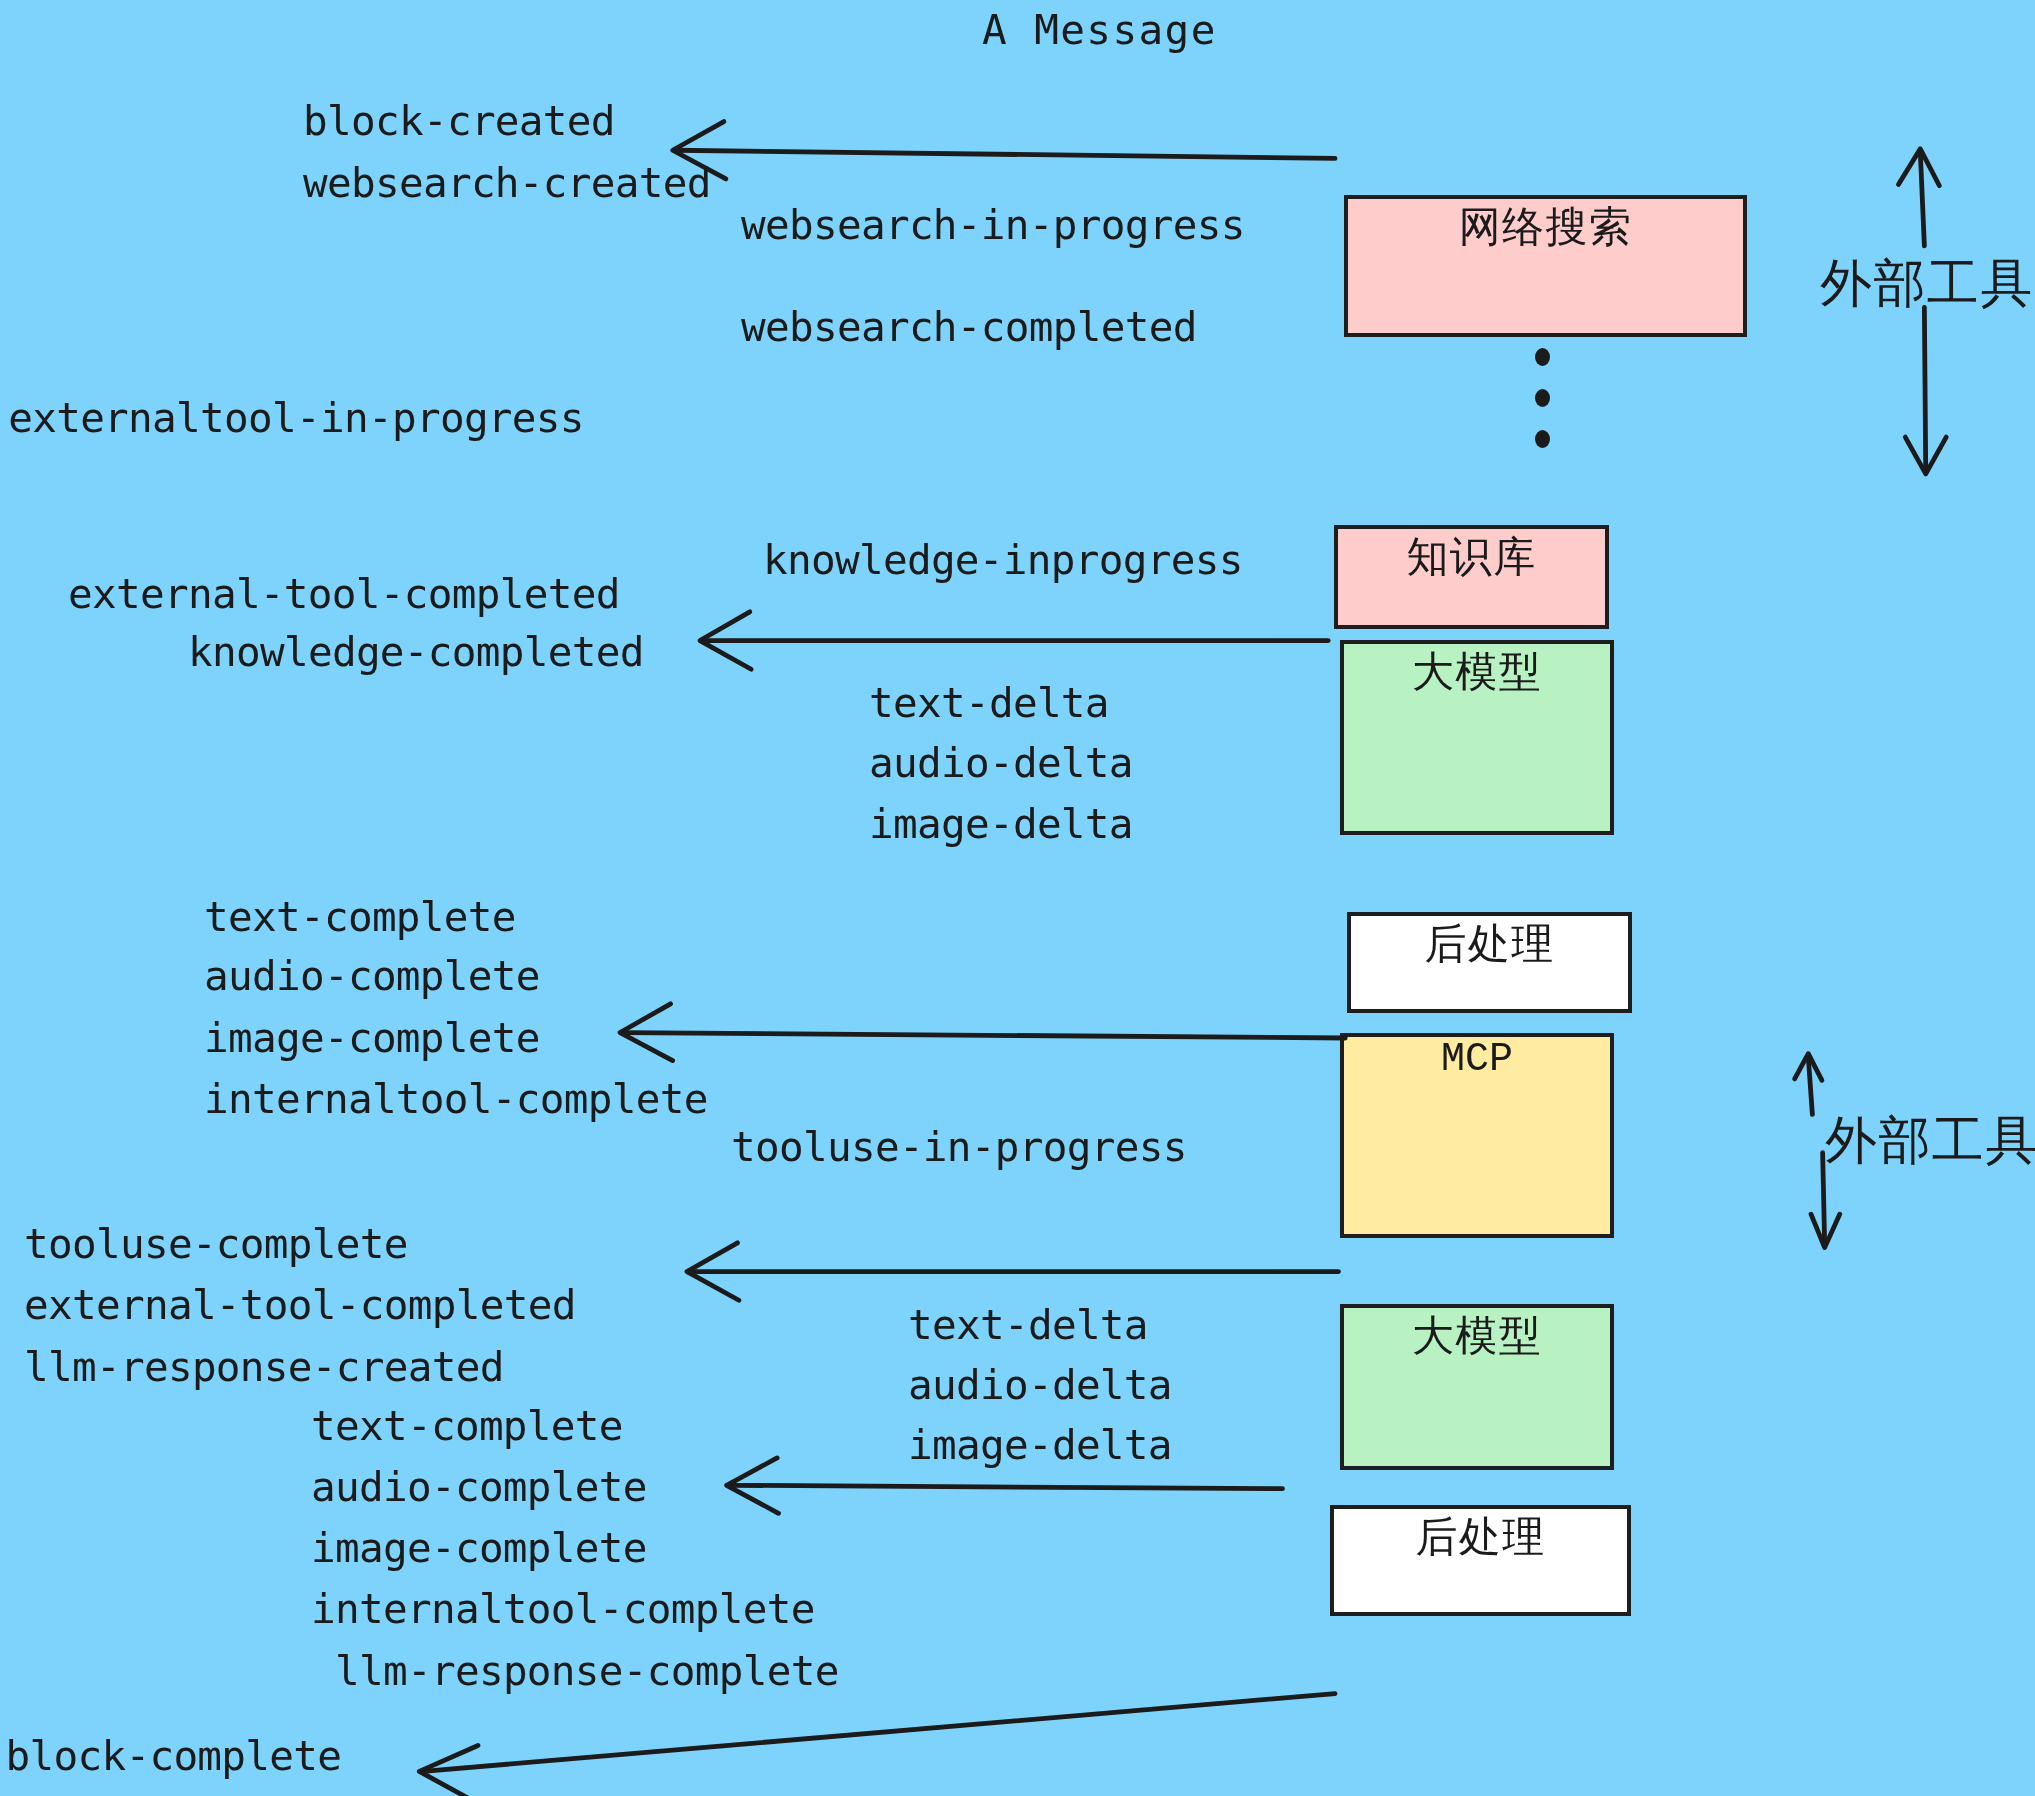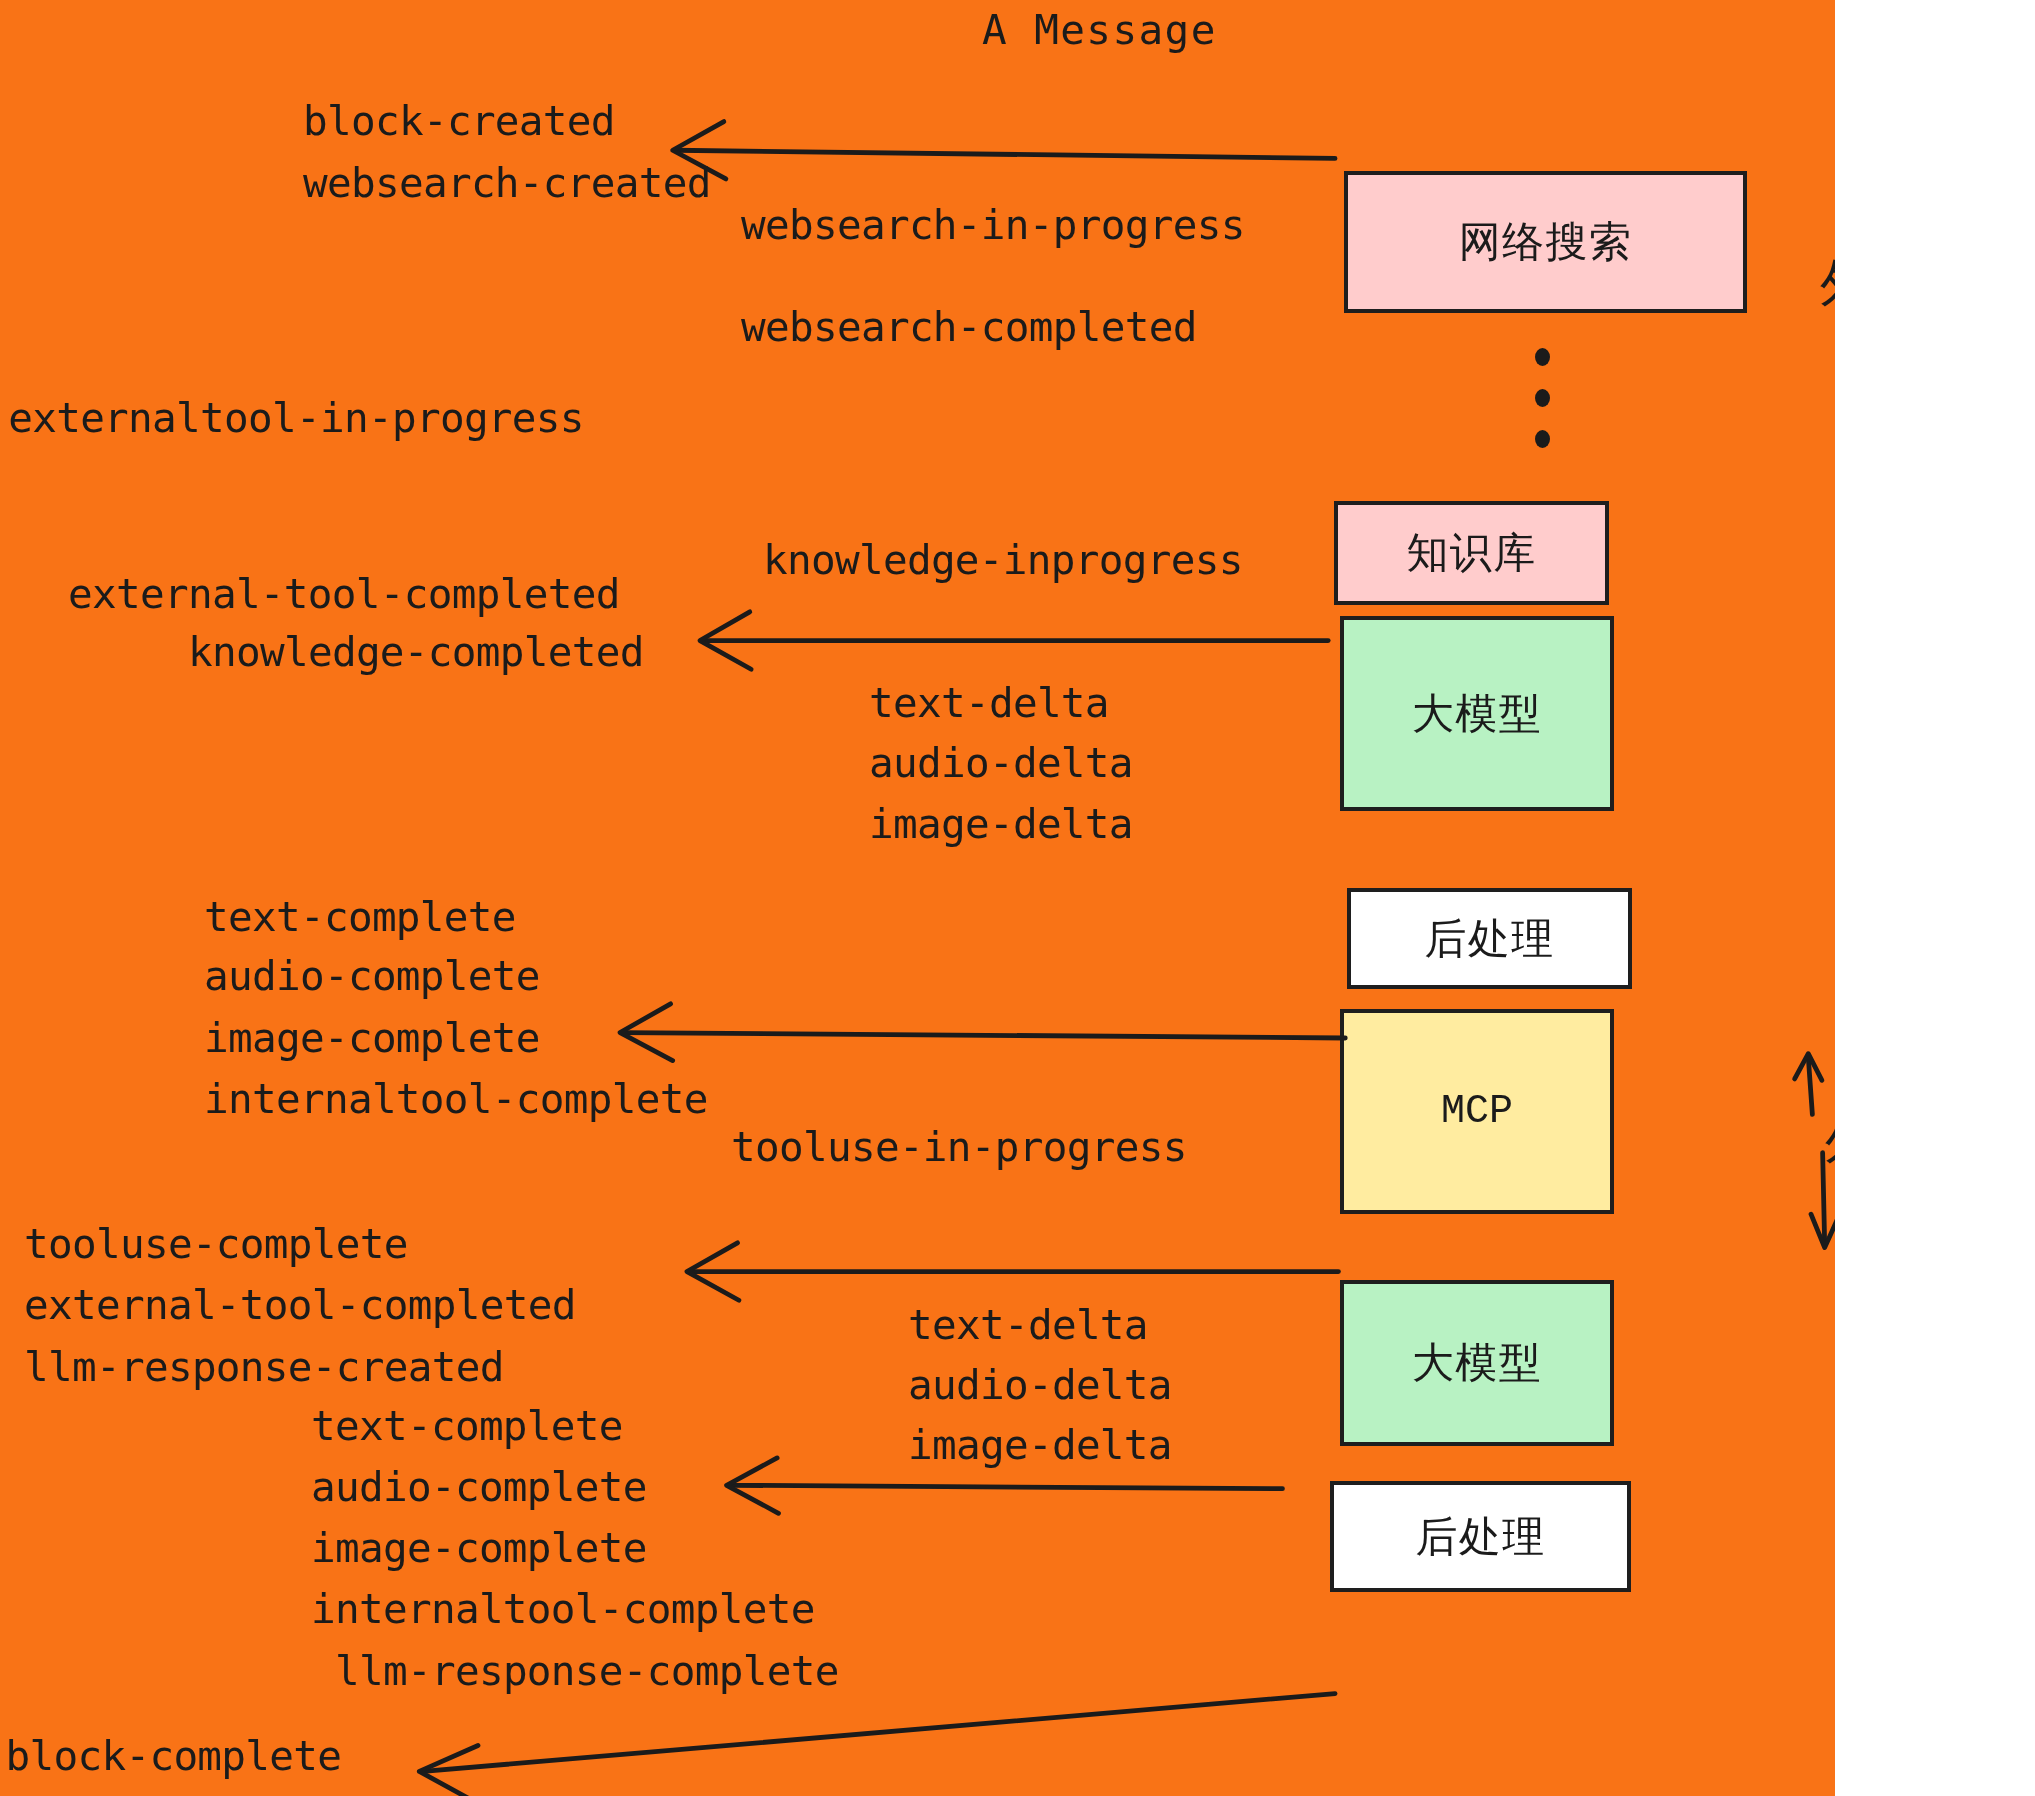--- a/index.html
+++ b/index.html
@@ -2,23 +2,23 @@
 <html style="font-size:11px"><head>
 <meta charset="utf-8">
 <style>
   html, body {
     margin: 0;
     padding: 0;
     background: #ffffff;
   }
   #canvas {
     position: relative;
-    width: 1835px;
+    width: 2035px;
     height: 1796px;
-    background: #f97316;
+    background: #7dd3fc;
     overflow: hidden;
     font-family: "DejaVu Sans Mono", "Liberation Mono", monospace;
     color: #1e1e1e;
   }
   .evt {
     position: absolute;
     font-family: "DejaVu Sans Mono", "Liberation Mono", monospace;
     font-size: 41px;
     line-height: 1;
     letter-spacing: -0.7px;
@@ -31,22 +31,22 @@
     font-size: 41px;
     letter-spacing: 1.4px;
     color: #1b1b1b;
     white-space: nowrap;
   }
   .node {
     position: absolute;
     border: 4.8px solid #1e1e1e;
     box-sizing: border-box;
     display: flex;
-    align-items: center;
     justify-content: center;
+    margin-top: 24px;
   }
   .node-label {
     font-family: "DejaVu Sans", "Liberation Sans", sans-serif;
     font-size: 42px;
     color: #1b1b1b;
     letter-spacing: 1.4px;
     white-space: nowrap;
   }
   .node-label.mono {
     font-family: Liberation Mono, monospace;

